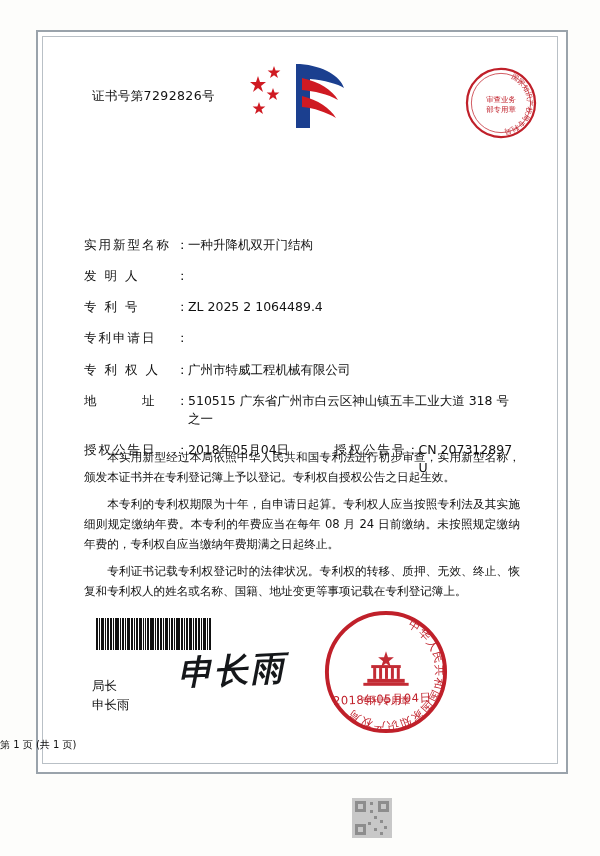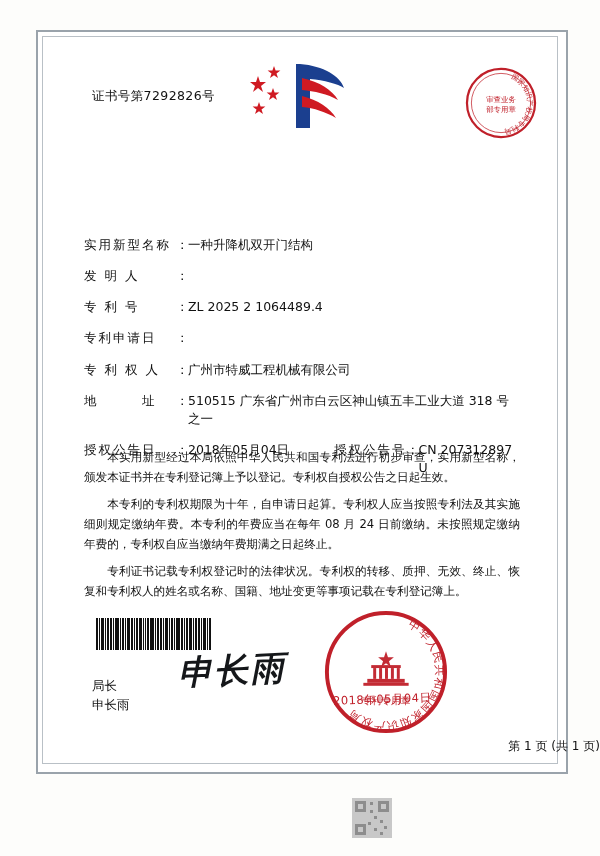--- a/index.html
+++ b/index.html
@@ -202,22 +202,22 @@
     font-family: "DejaVu Sans", sans-serif;
     letter-spacing: 0.5px;
     transform: rotate(-2deg);
   }
 
   .page-foot {
     position: absolute;
     left: 0;
     top: 738px;
     width: 600px;
-    text-align: right;
-    font-size: 12px;
+    text-align: left;
+    font-size: 10px;
     font-family: "DejaVu Sans", sans-serif;
     color: #111;
   }
 
   
   .scan-bar {
     position: absolute;
     left: 352px;
     top: 796px;
     width: 240px;

